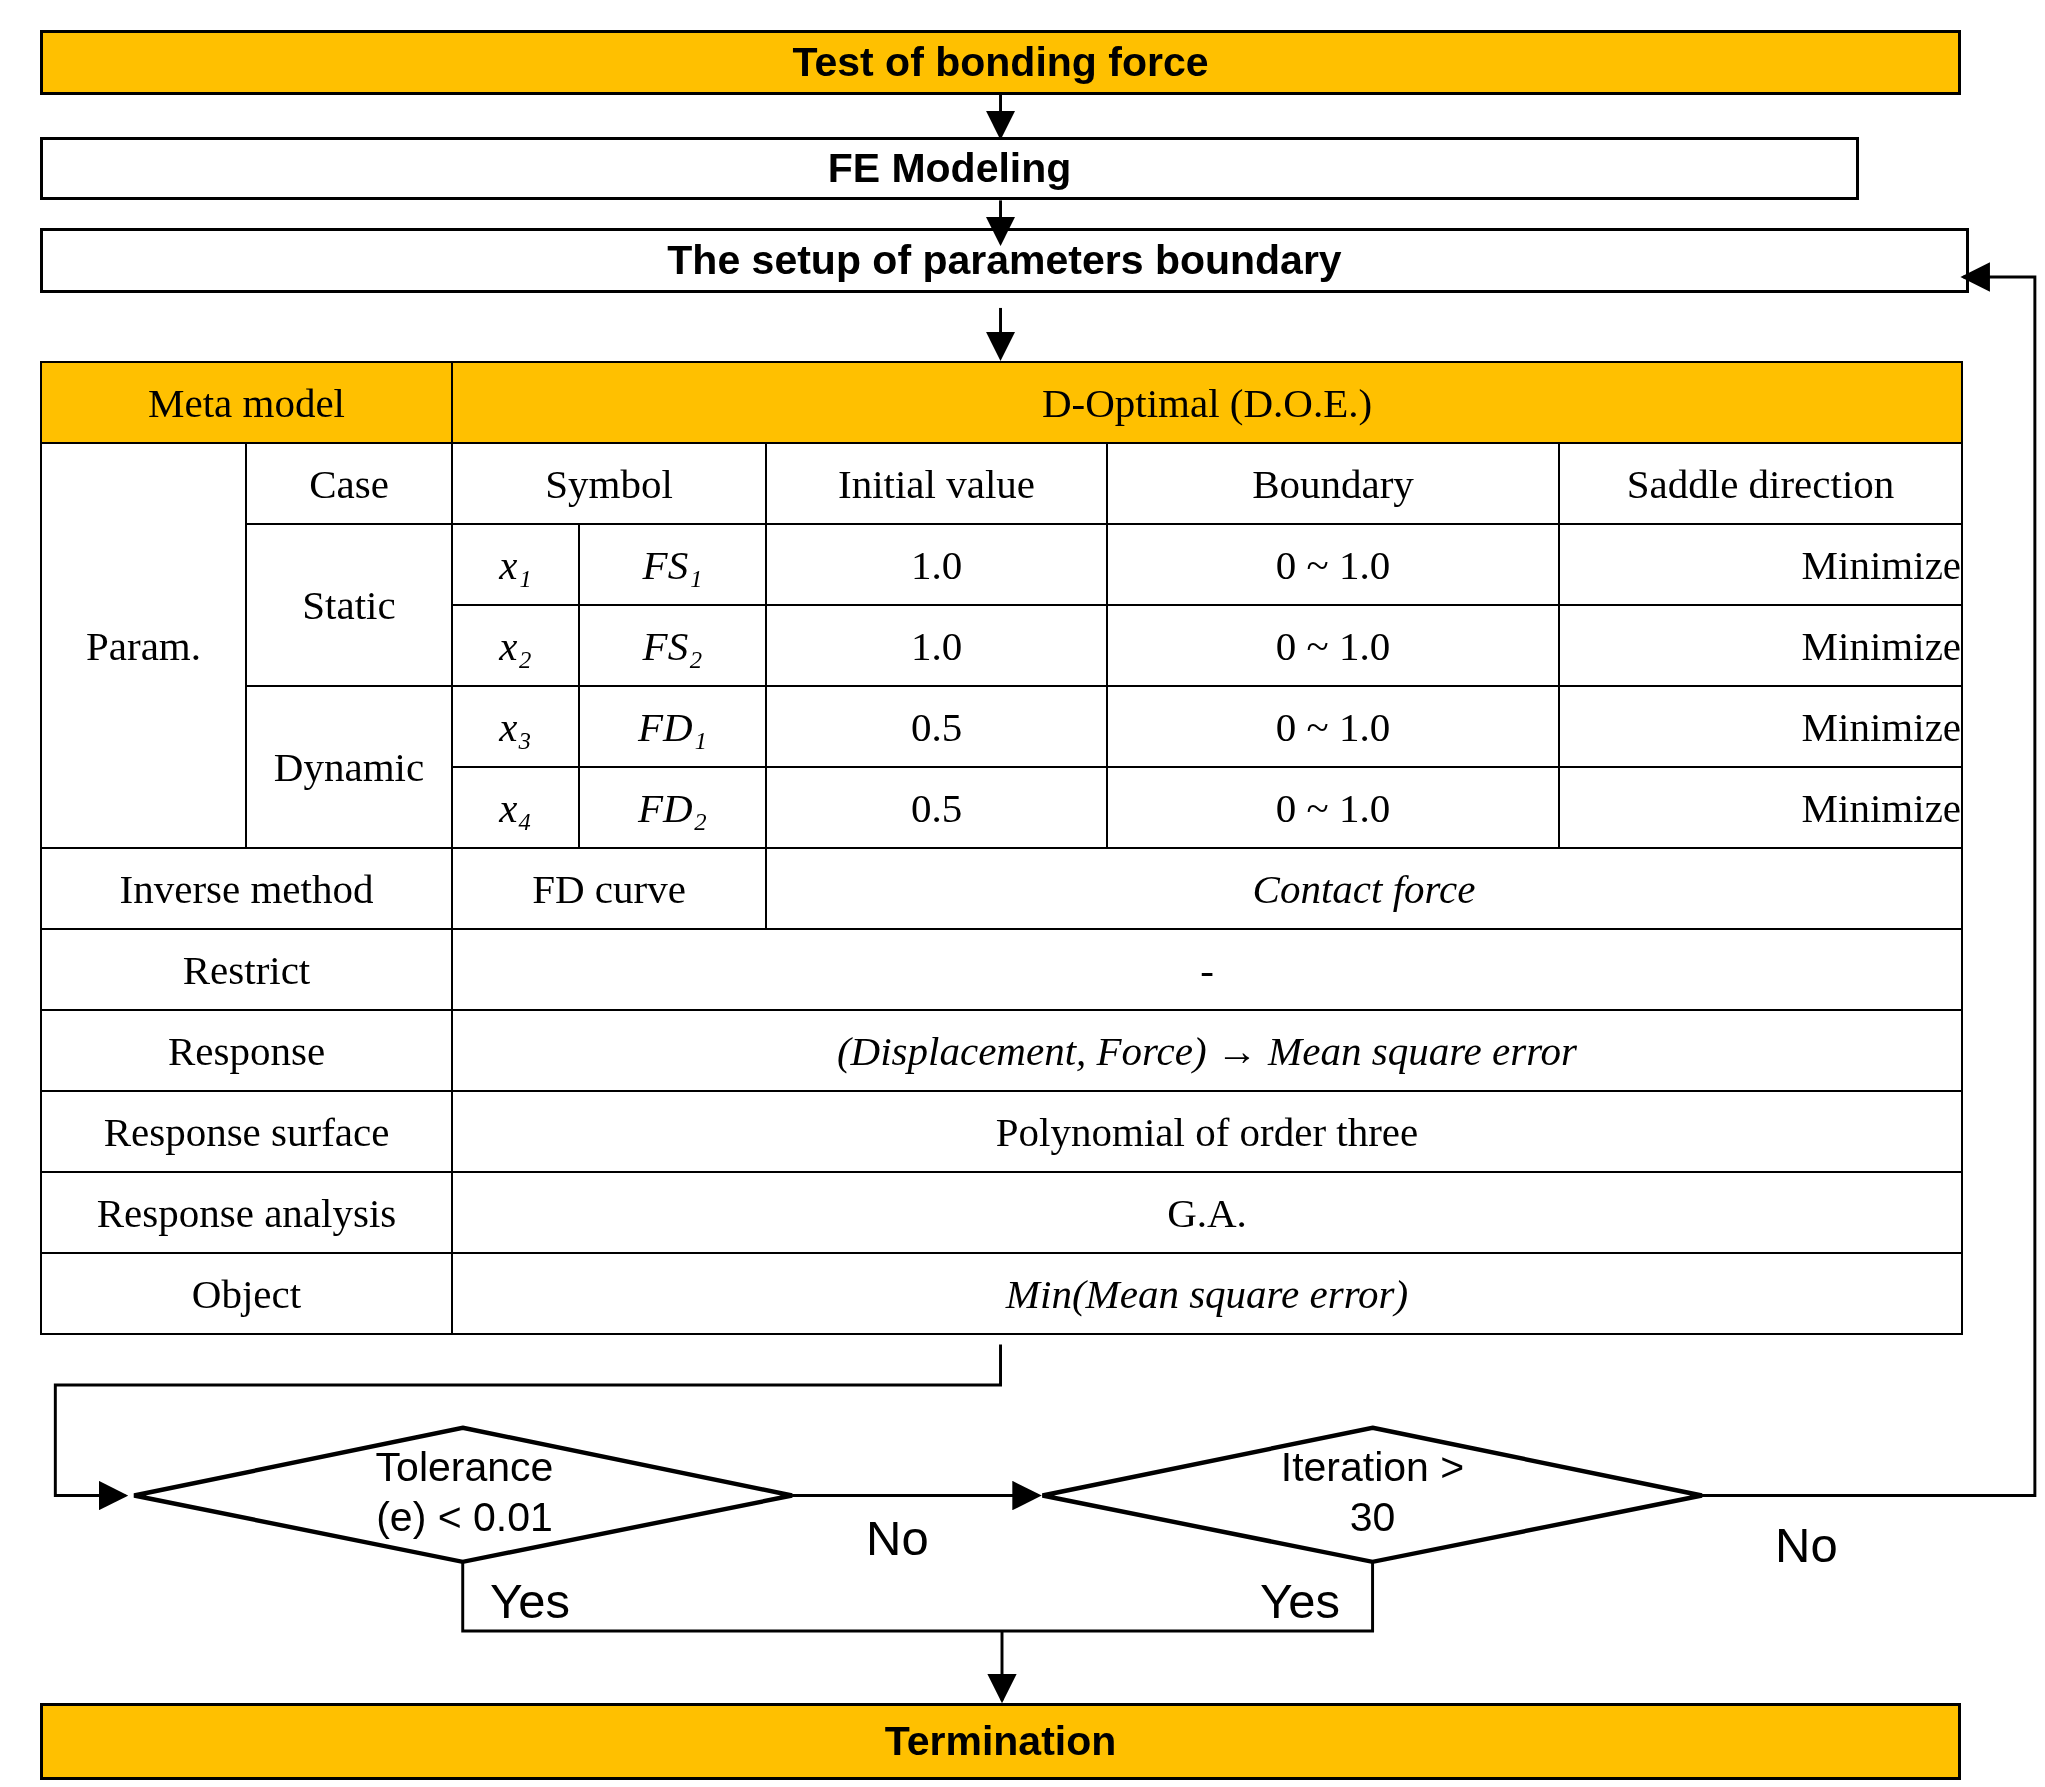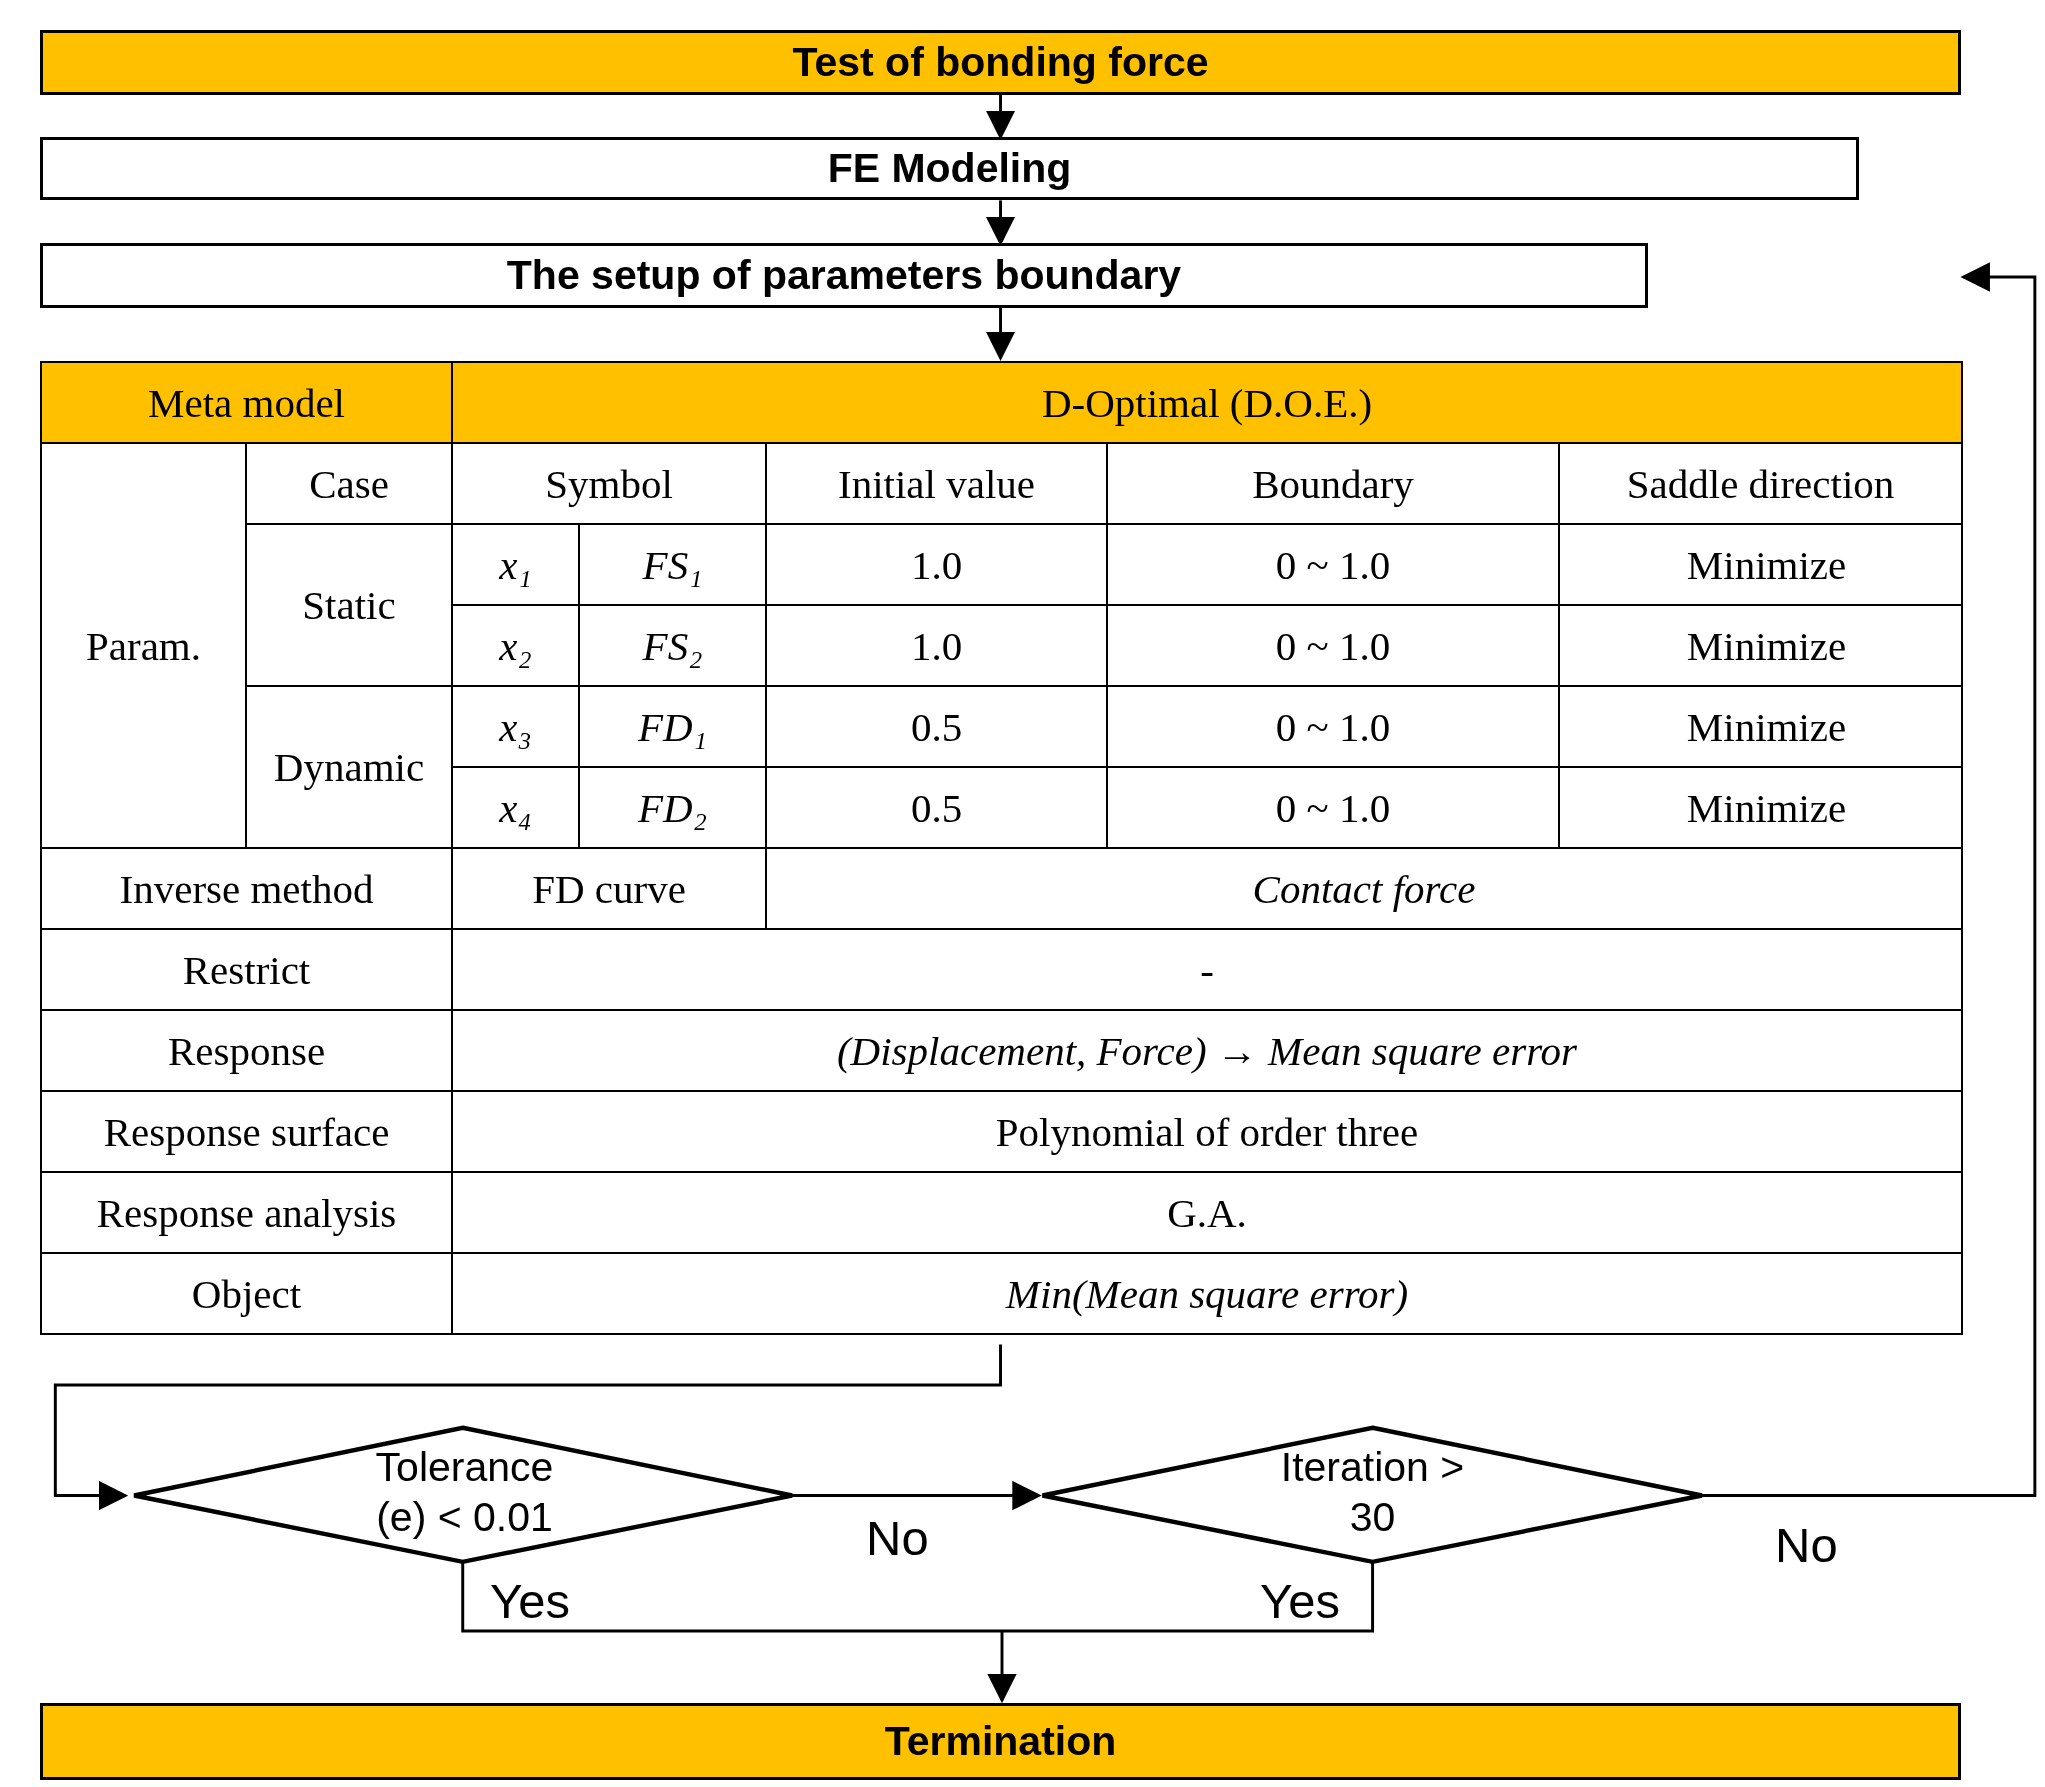--- a/index.html
+++ b/index.html
@@ -3,21 +3,21 @@
 <meta charset="utf-8">
 <style>
 html,body{margin:0;padding:0;background:#fff;}
 body{width:2046px;height:1788px;position:relative;overflow:hidden;font-family:"Liberation Sans",sans-serif;color:#000;}
 .box{position:absolute;border:3.7px solid #000;box-sizing:border-box;display:flex;align-items:center;justify-content:center;font-size:41px;font-weight:bold;}
 .yellow{background:#ffc000;}
 svg.lines{position:absolute;left:0;top:0;}
 table.mt{position:absolute;left:40px;top:361px;width:1921px;border-collapse:collapse;table-layout:fixed;}
 table.mt td{border:2.9px solid #000;height:79px;text-align:center;font-size:41px;padding:0;font-family:Liberation Serif, serif;}
 table.mt td.hdr{background:#ffc000;}
-table.mt td.left{text-align:center;padding-left:12px;}
+table.mt td.left{text-align:right;padding-left:12px;}
 .it{font-family:"Liberation Serif",serif;font-style:italic;font-size:40px;}
 .lbl{position:absolute;font-size:49px;}
 .dtext{position:absolute;text-align:center;font-size:41px;line-height:50px;}
 </style>
 </head>
 <body>
 
 <svg class="lines" width="2046" height="1788" viewBox="0 0 2777 2427">
 <defs>
       <marker id="ah" markerWidth="10" markerHeight="10" refX="9" refY="5" orient="auto">
@@ -39,21 +39,21 @@
 <polygon points="1863,1938 2310,2030 1863,2120 1415,2030"></polygon>
 </g>
 </svg>
 
 <div class="box yellow" style="left:40px;top:29.5px;width:1921px;height:65px;">
     <span>Test of bonding force</span>
   </div>
 <div class="box" style="left:40px;top:137px;width:1819px;height:63px;">
     <span>FE Modeling</span>
   </div>
-<div class="box" style="left:40px;top:243px;width:1608px;height:65px;">
+<div class="box" style="left:40px;top:228px;width:1929px;height:65px;">
     <span>The setup of parameters boundary</span>
   </div>
 
 <table class="mt">
 <colgroup>
       <col style="width:205px">
       <col style="width:206px">
       <col style="width:127px">
       <col style="width:187px">
       <col style="width:341px">

